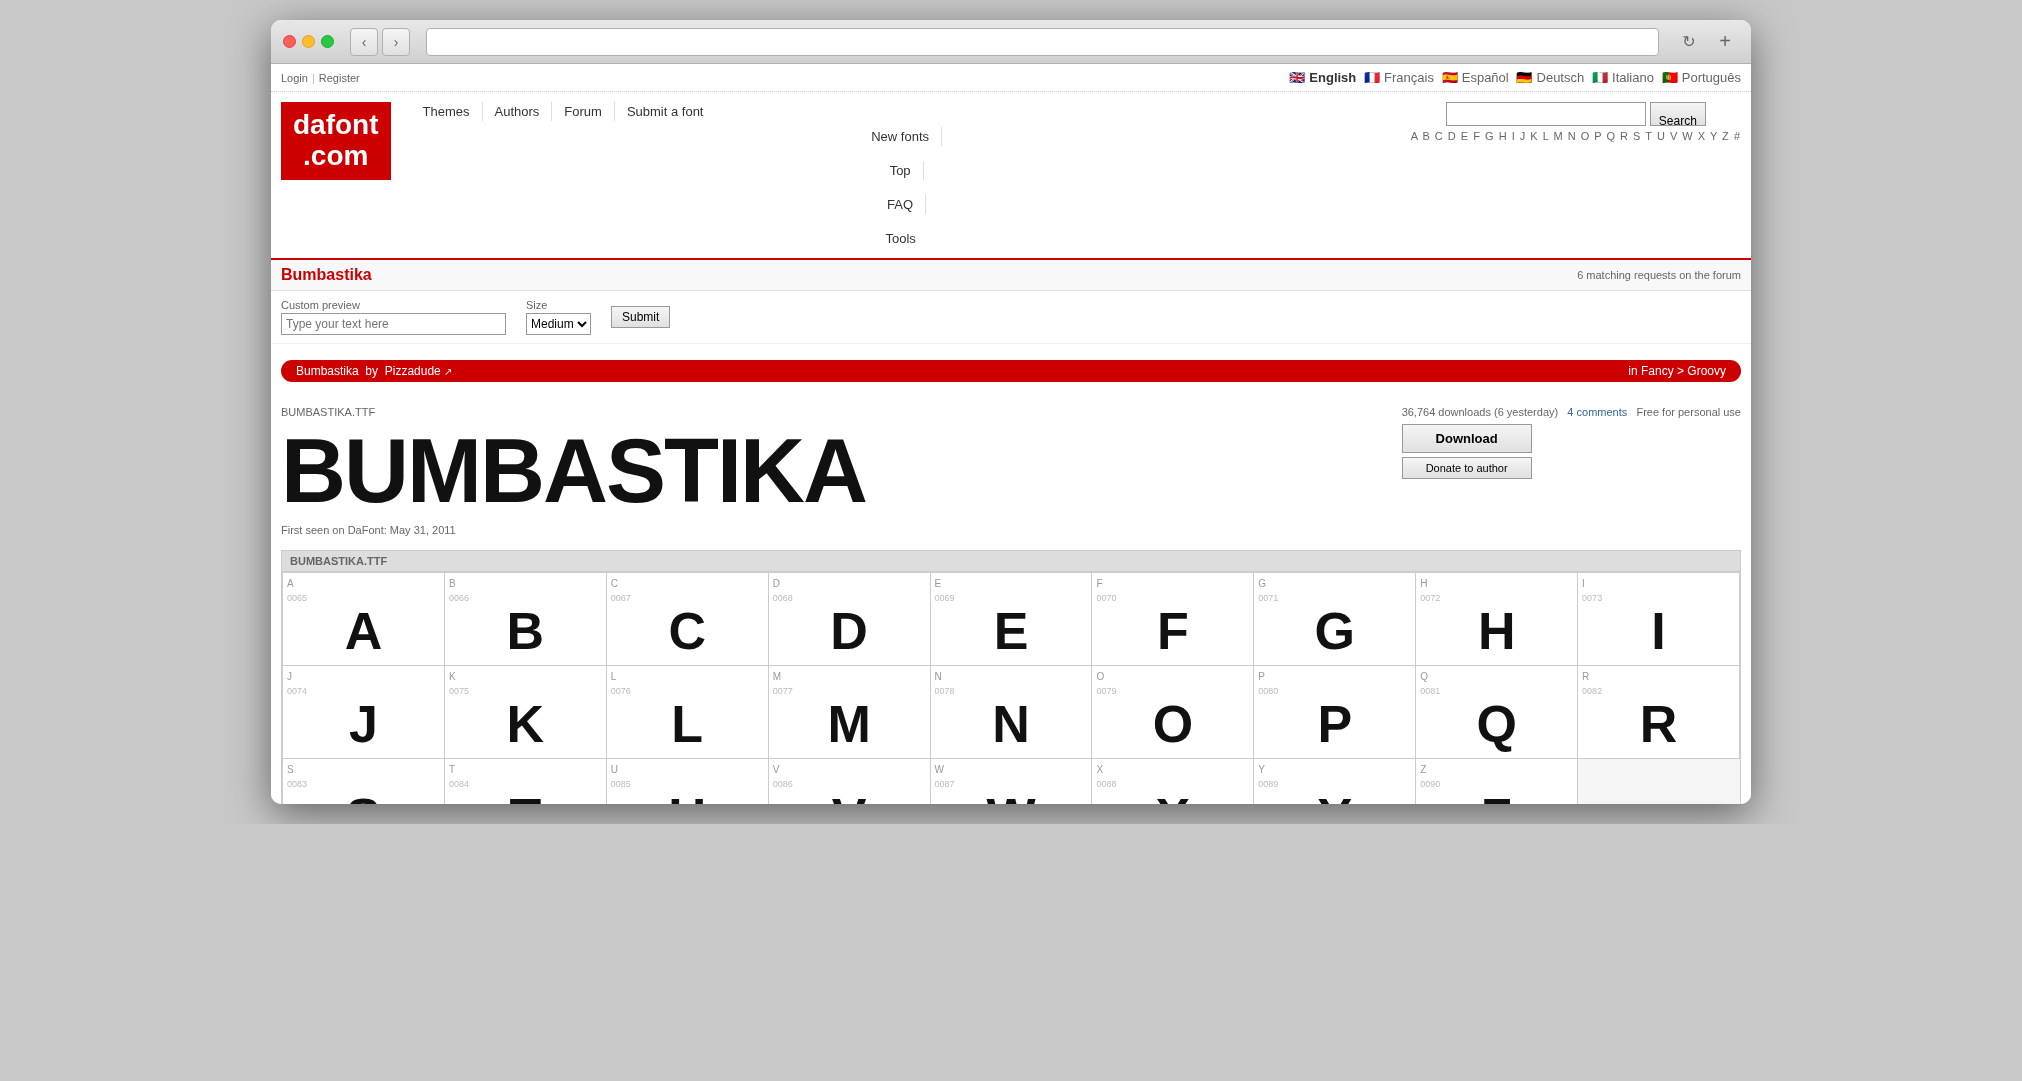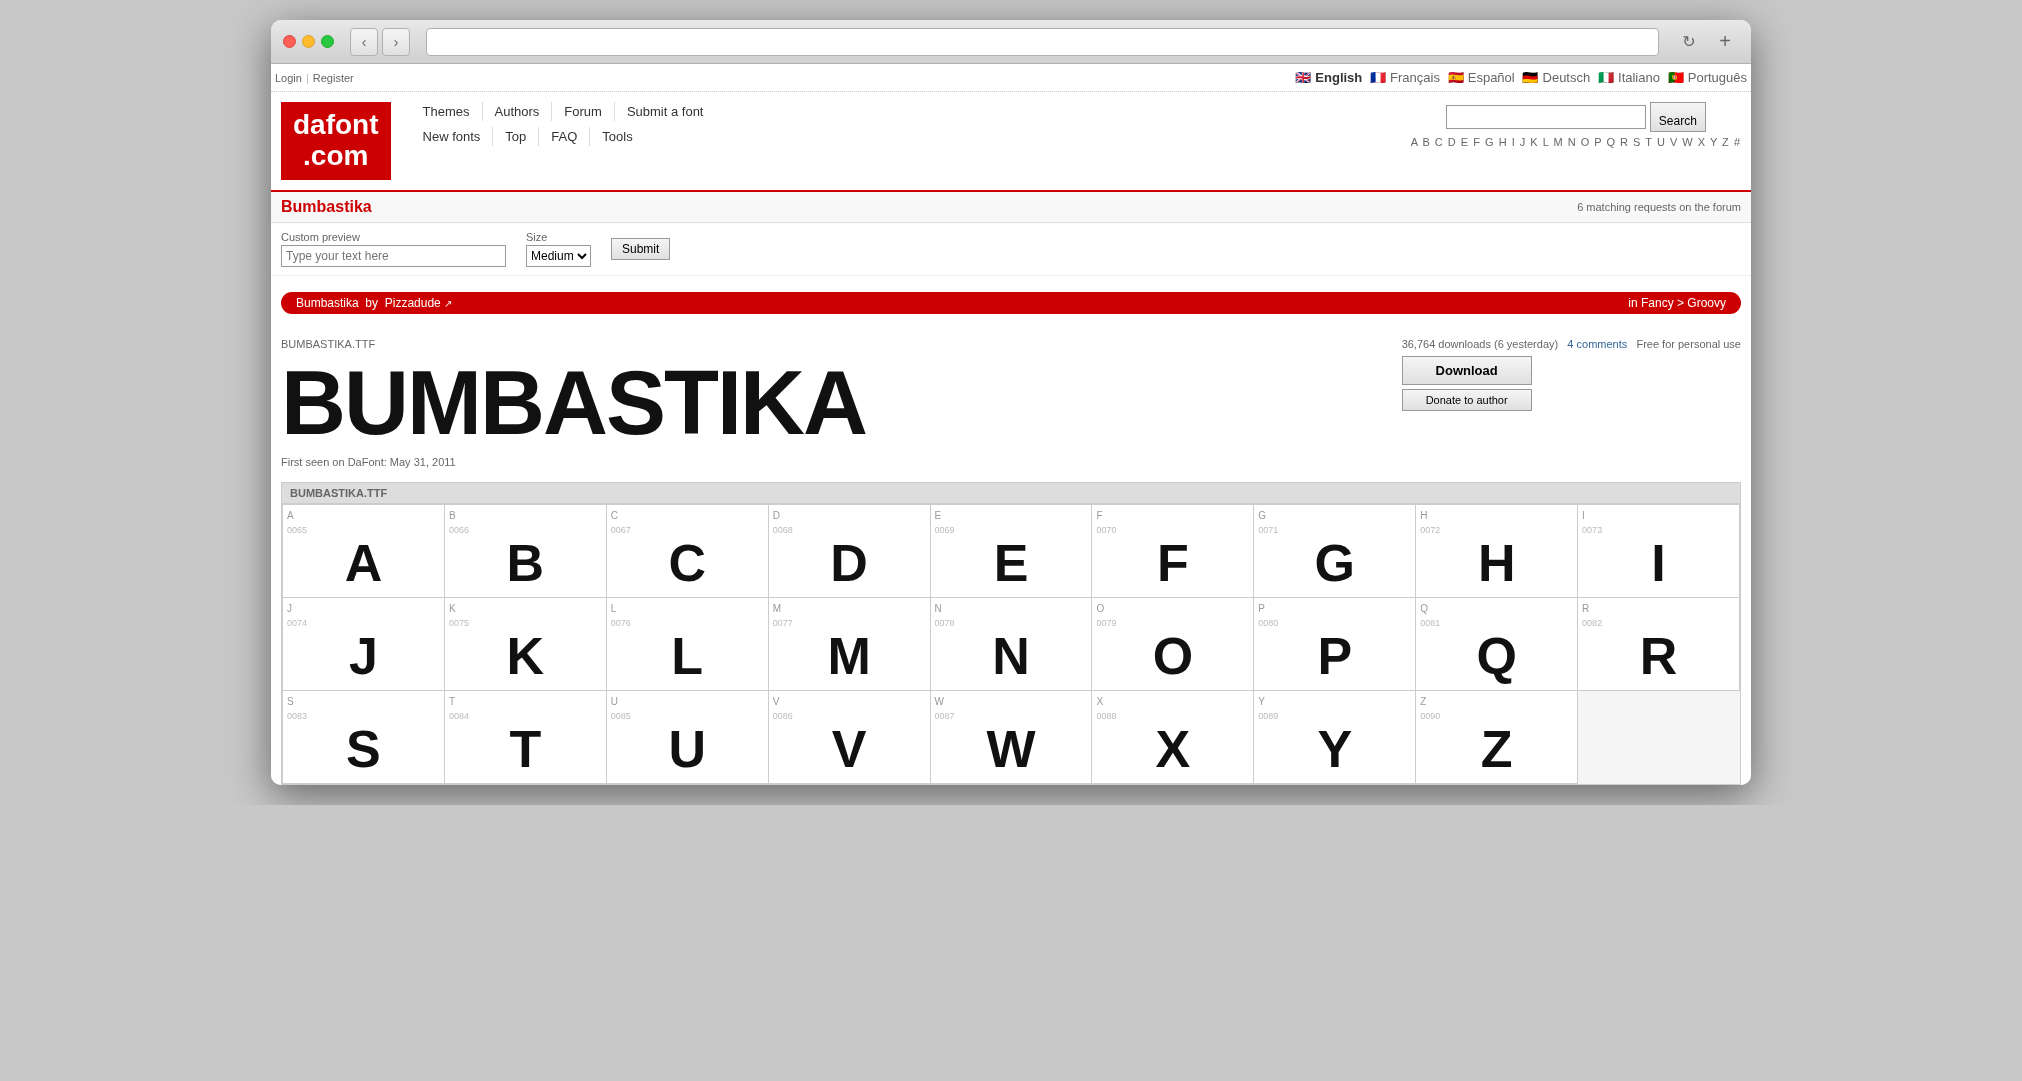--- a/index.html
+++ b/index.html
@@ -101,21 +101,21 @@
       background: white;
       min-height: 700px;
       overflow-y: auto;
       max-height: 740px;
     }
 
     
     .top-bar {
       display: flex;
       align-items: center;
-      padding: 6px 4px;
+      padding: 6px 10px;
       border-bottom: 1px dotted #ccc;
       font-size: 11px;
       color: #666;
     }
 
     .top-bar-links {
       display: flex;
       gap: 2px;
       align-items: center;
     }
@@ -179,22 +179,23 @@
       text-decoration: none;
       padding: 2px 12px;
       font-size: 13px;
       border-right: 1px solid #ddd;
     }
 
     .main-nav a:last-child { border-right: none; }
 
     .sub-nav {
       display: flex;
-      gap: 0;
-      align-items: center;
+      gap: 15px;
+      align-items: center;
+      flex-direction: column;
     }
 
     .sub-nav a {
       color: #333;
       text-decoration: none;
       padding: 2px 12px;
       font-size: 13px;
       border-right: 1px solid #ddd;
     }
 
@@ -216,21 +217,21 @@
 
     .search-input {
       width: 200px;
       height: 24px;
       border: 1px solid #999;
       padding: 2px 4px;
       font-size: 12px;
     }
 
     .search-btn {
-      height: 30px;
+      height: 24px;
       padding: 11px 8px;
       background: linear-gradient(to bottom, #f5f5f5, #e0e0e0);
       border: 1px solid #999;
       cursor: pointer;
       font-size: 12px;
     }
 
     .alphabet-nav {
       font-size: 11px;
       color: #666;

